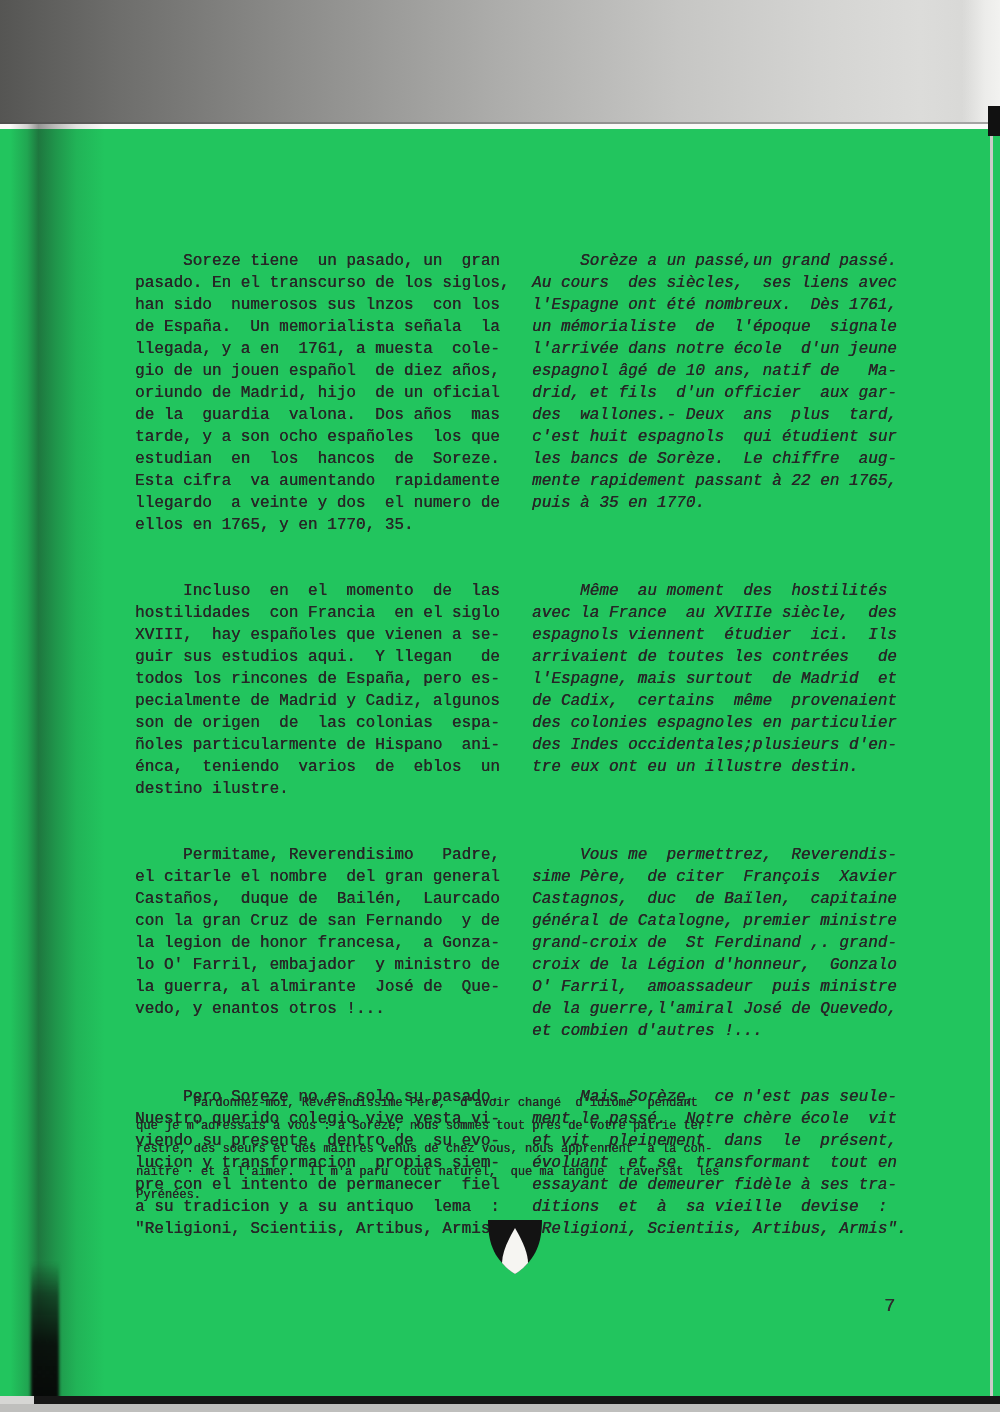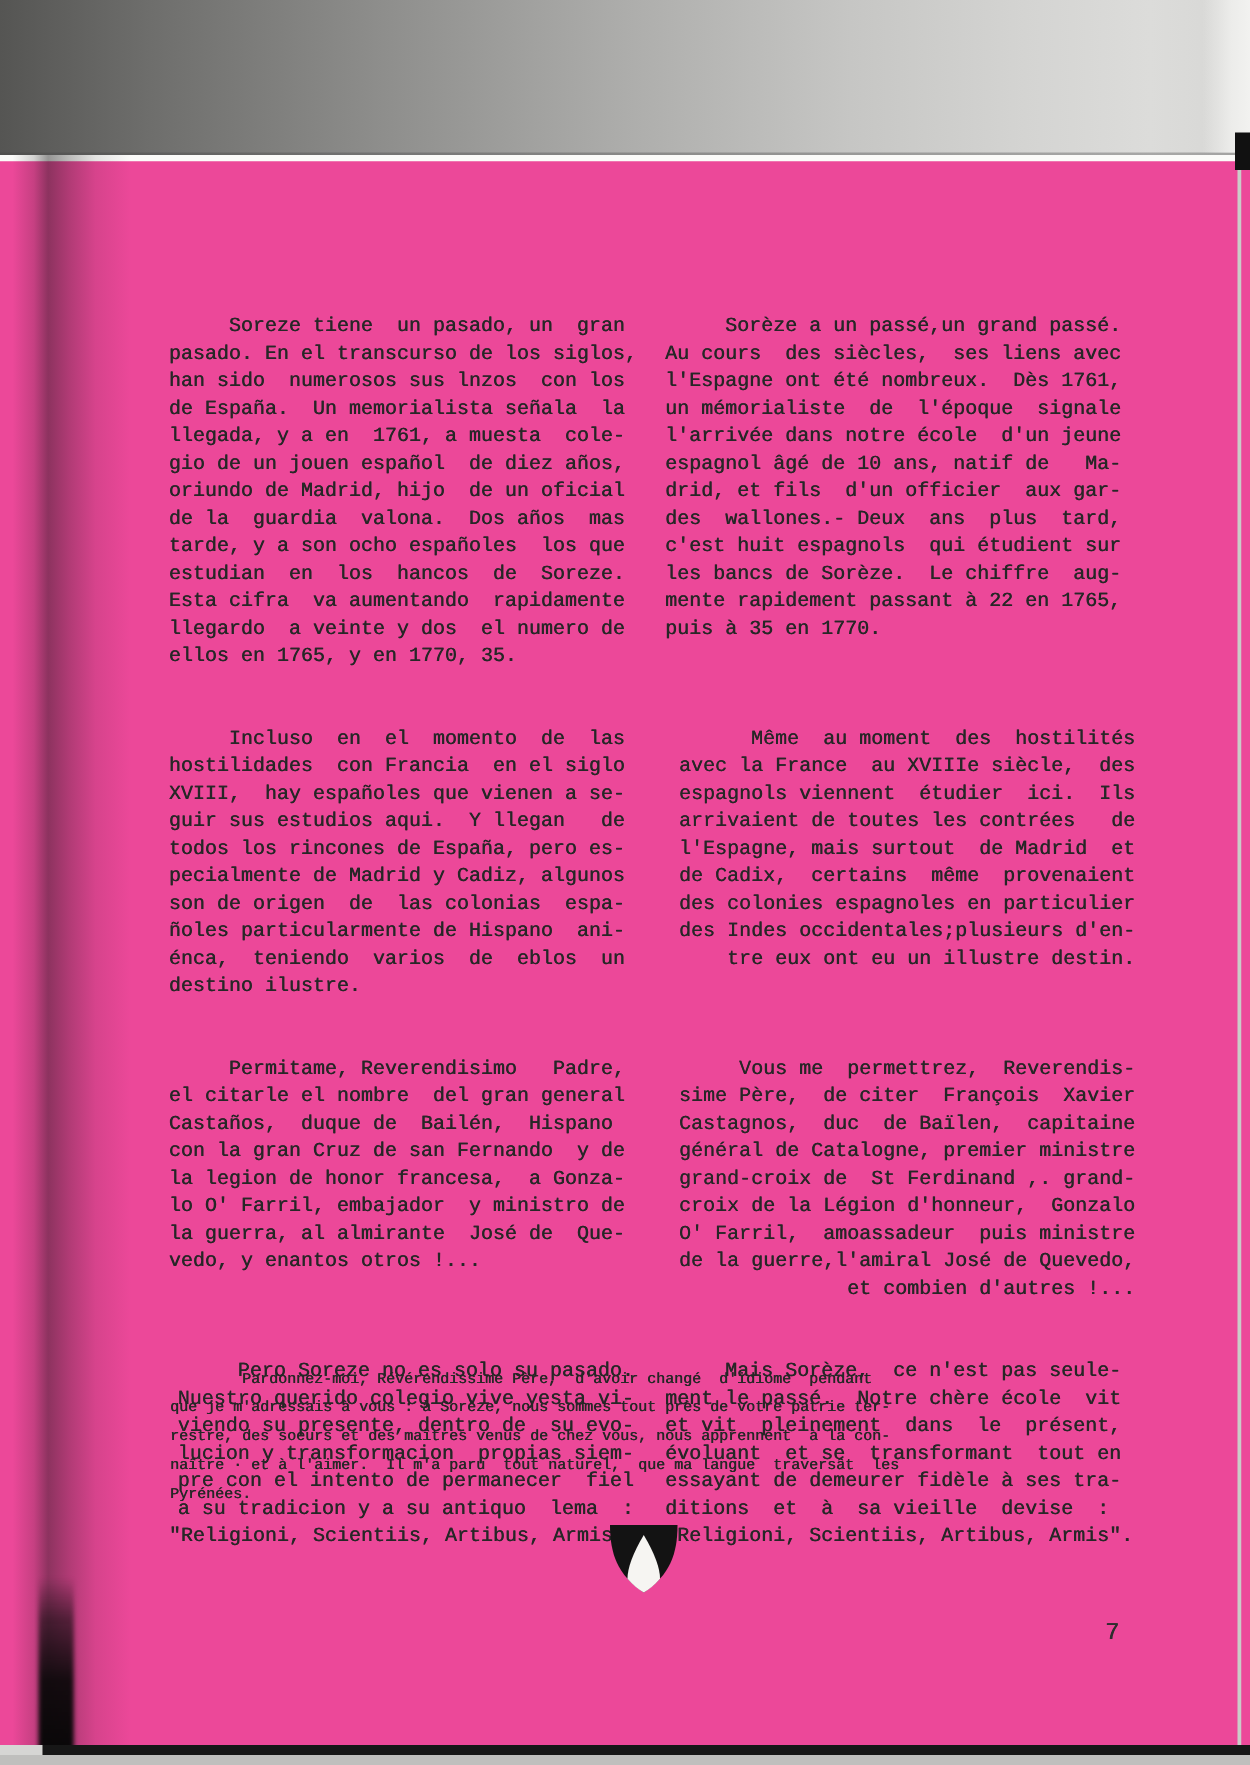--- a/index.html
+++ b/index.html
@@ -1,20 +1,20 @@
 <!DOCTYPE html>
 <html><head>
 <meta charset="utf-8">
 <style>
   html,body{margin:0;padding:0;background:#9a9a9a;}
   .scan{
     position:relative;
     width:1000px;height:1412px;
     overflow:hidden;
-    background:#ec4899;
+    background:#22c55e;
     font-family:"Liberation Mono","DejaVu Sans Mono",monospace;
   }
   
   .top-band{
     position:absolute;left:0;top:0;width:1000px;height:122px;
     background:linear-gradient(to right,#555553 0%,#6e6e6c 12%,#8d8d8b 30%,#adadab 50%,#c6c6c4 68%,#d4d4d2 82%,#dcdcda 92%,#d6d6d4 100%);
     border-bottom:2px solid rgba(70,70,68,0.35);
   }
   .top-band-sliver{
     position:absolute;right:0;top:0;width:38px;height:122px;
@@ -58,23 +58,23 @@
   }
   
   .col{
     position:absolute;
     font-size:16px;line-height:22px;
     color:#272727;
     white-space:pre;
     text-shadow:0.35px 0 0 currentColor;
   }
   .col-left{left:135px;top:206px;width:372px;}
-  .col-right{left:532px;top:206px;width:376px;}
+  .col-right{left:532px;top:206px;width:376px;font-style:italic;}
   .para{margin:0;}
-  .gap-above{margin-top:22px;text-align:right;}
+  .gap-above{margin-top:22px;}
   .footer-para{
     position:absolute;left:136px;top:1092px;width:790px;
     font-size:12px;line-height:23px;
     color:#272727;white-space:pre;
     text-shadow:0.35px 0 0 currentColor;
   }
   .emblem{
     position:absolute;left:486px;top:1219px;width:58px;height:56px;
   }
   .page-number{
@@ -117,21 +117,21 @@
 XVIII,  hay españoles que vienen a se-
 guir sus estudios aqui.  Y llegan   de
 todos los rincones de España, pero es-
 pecialmente de Madrid y Cadiz, algunos
 son de origen  de  las colonias  espa-
 ñoles particularmente de Hispano  ani-
 énca,  teniendo  varios  de  eblos  un
 destino ilustre.</div>
     <div class="para">     Permitame, Reverendisimo   Padre,
 el citarle el nombre  del gran general
-Castaños,  duque de  Bailén,  Hispano
+Castaños,  duque de  Bailén,  Laurcado
 con la gran Cruz de san Fernando  y de
 la legion de honor francesa,  a Gonza-
 lo O' Farril, embajador  y ministro de
 la guerra, al almirante  José de  Que-
 vedo, y enantos otros !...</div>
     <div class="para gap-above">     Pero Soreze no es solo su pasado.
 Nuestro querido colegio vive yesta vi-
 viendo su presente, dentro de  su evo-
 lucion y transformacion  propias siem-
 pre con el intento de permanecer  fiel

